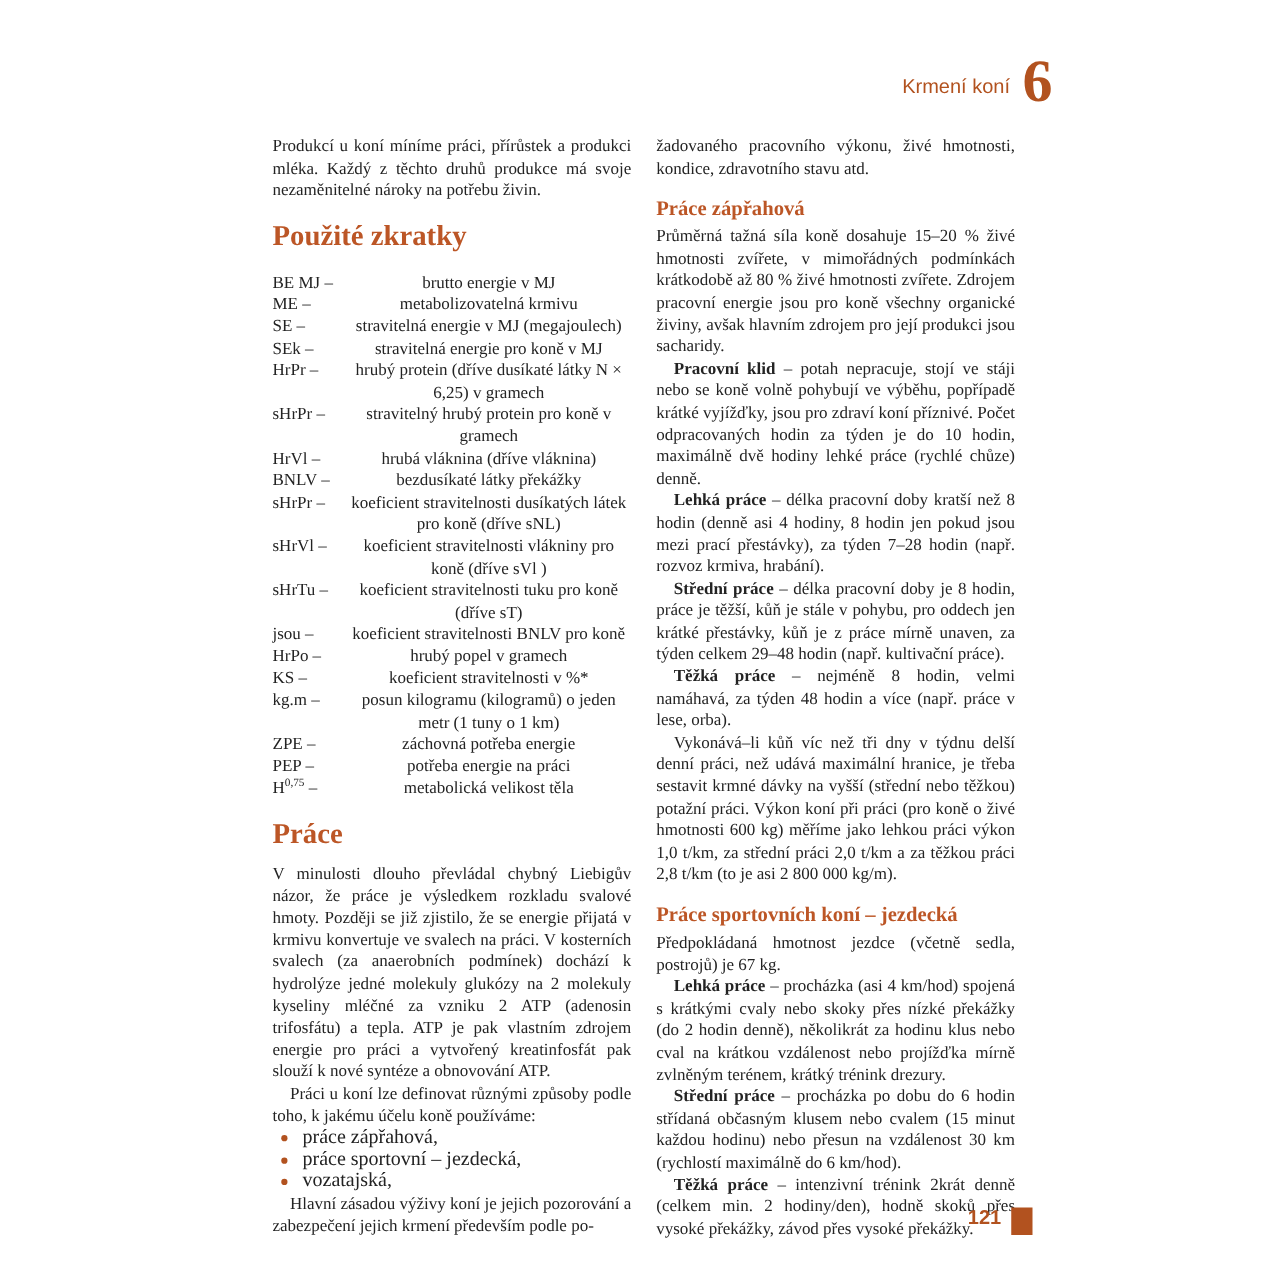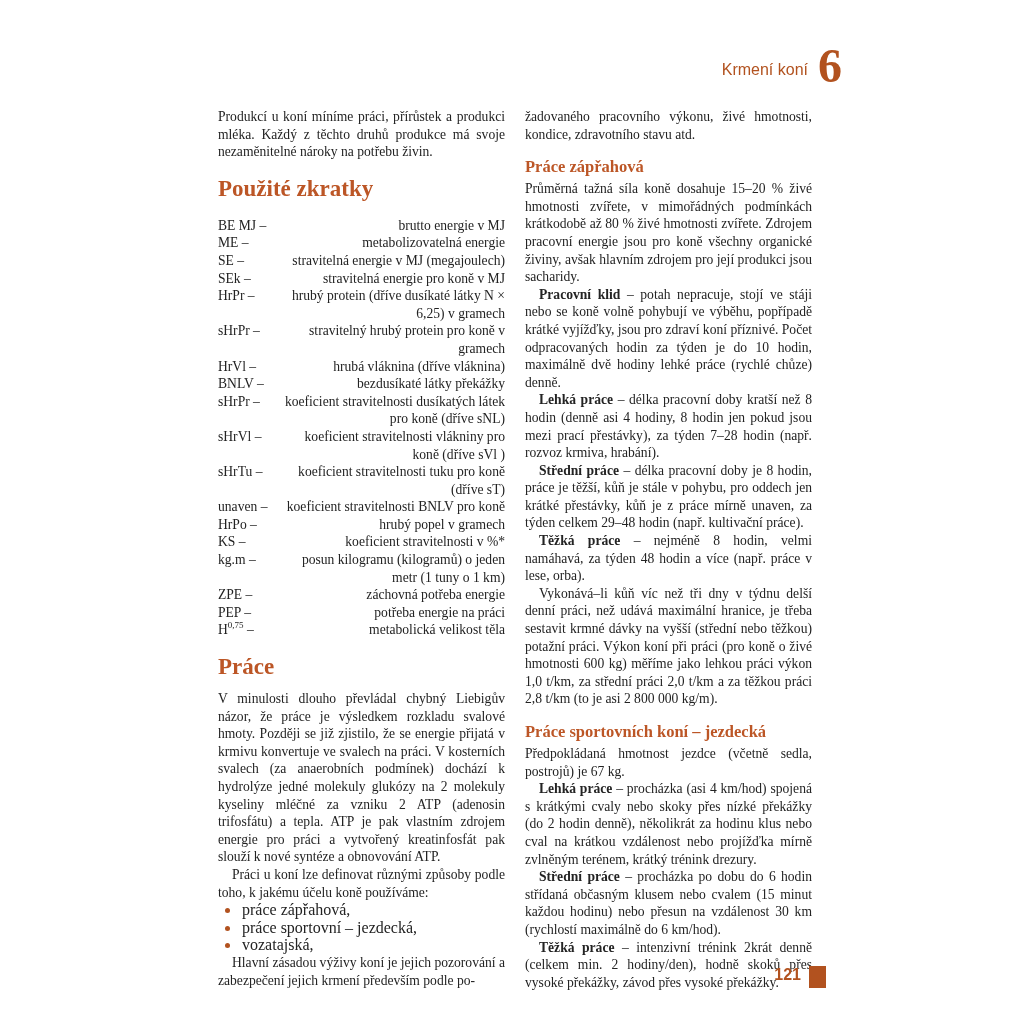--- a/index.html
+++ b/index.html
@@ -58,21 +58,21 @@
     font-family:"Liberation Serif","DejaVu Serif",serif;
     font-weight:bold;font-size:16.5px;color:var(--heading);
   }
   .abbr-list{
     display:grid;grid-template-columns:59px 1fr;
     font-size:13.6px;line-height:17.6px;
     margin:15px 0 2px 0;
   }
   .abbr-term{white-space:nowrap;}
   .abbr-term sup{font-size:9px;line-height:0;}
-  .abbr-def{text-align:right;}
+  .abbr-def{text-align:center;}
   ul.bullets{
     list-style:none;margin:0;padding:0;
   }
   ul.bullets li{
     display:flex;font-size:16px;line-height:17.6px;
   }
   .bullet-dot{
     flex:0 0 auto;width:5px;height:5px;border-radius:50%;
     background:var(--accent);margin:7px 12px 0 7px;
   }
@@ -103,40 +103,40 @@
 
     <div class="col">
       <p class="body">Produkcí u koní míníme práci, přírůstek a produkci mléka. Každý z těchto druhů produkce má svoje nezaměnitelné nároky na potřebu živin.</p>
 
       <h2 class="serif-head">Použité zkratky</h2>
 
       <div class="abbr-list">
         <span class="abbr-term">BE MJ –</span>
           <span class="abbr-def">brutto energie v MJ</span>
         <span class="abbr-term">ME –</span>
-          <span class="abbr-def">metabolizovatelná energie</span>
+          <span class="abbr-def">metabolizovatelná krmivu</span>
         <span class="abbr-term">SE –</span>
           <span class="abbr-def">stravitelná energie v MJ (megajoulech)</span>
         <span class="abbr-term">SEk –</span>
           <span class="abbr-def">stravitelná energie pro koně v MJ</span>
         <span class="abbr-term">HrPr –</span>
           <span class="abbr-def">hrubý protein (dříve dusíkaté látky N × 6,25) v gramech</span>
         <span class="abbr-term">sHrPr –</span>
           <span class="abbr-def">stravitelný hrubý protein pro koně v gramech</span>
         <span class="abbr-term">HrVl –</span>
           <span class="abbr-def">hrubá vláknina (dříve vláknina)</span>
         <span class="abbr-term">BNLV –</span>
           <span class="abbr-def">bezdusíkaté látky překážky</span>
         <span class="abbr-term">sHrPr –</span>
           <span class="abbr-def">koeficient stravitelnosti dusíkatých látek pro koně (dříve sNL)</span>
         <span class="abbr-term">sHrVl –</span>
           <span class="abbr-def">koeficient stravitelnosti vlákniny pro koně (dříve sVl )</span>
         <span class="abbr-term">sHrTu –</span>
           <span class="abbr-def">koeficient stravitelnosti tuku pro koně (dříve sT)</span>
-        <span class="abbr-term">unaven –</span>
+        <span class="abbr-term">jsou –</span>
           <span class="abbr-def">koeficient stravitelnosti BNLV pro koně</span>
         <span class="abbr-term">HrPo –</span>
           <span class="abbr-def">hrubý popel v gramech</span>
         <span class="abbr-term">KS –</span>
           <span class="abbr-def">koeficient stravitelnosti v %*</span>
         <span class="abbr-term">kg.m –</span>
           <span class="abbr-def">posun kilogramu (kilogramů) o jeden metr (1 tuny o 1 km)</span>
         <span class="abbr-term">ZPE –</span>
           <span class="abbr-def">záchovná potřeba energie</span>
         <span class="abbr-term">PEP –</span>

